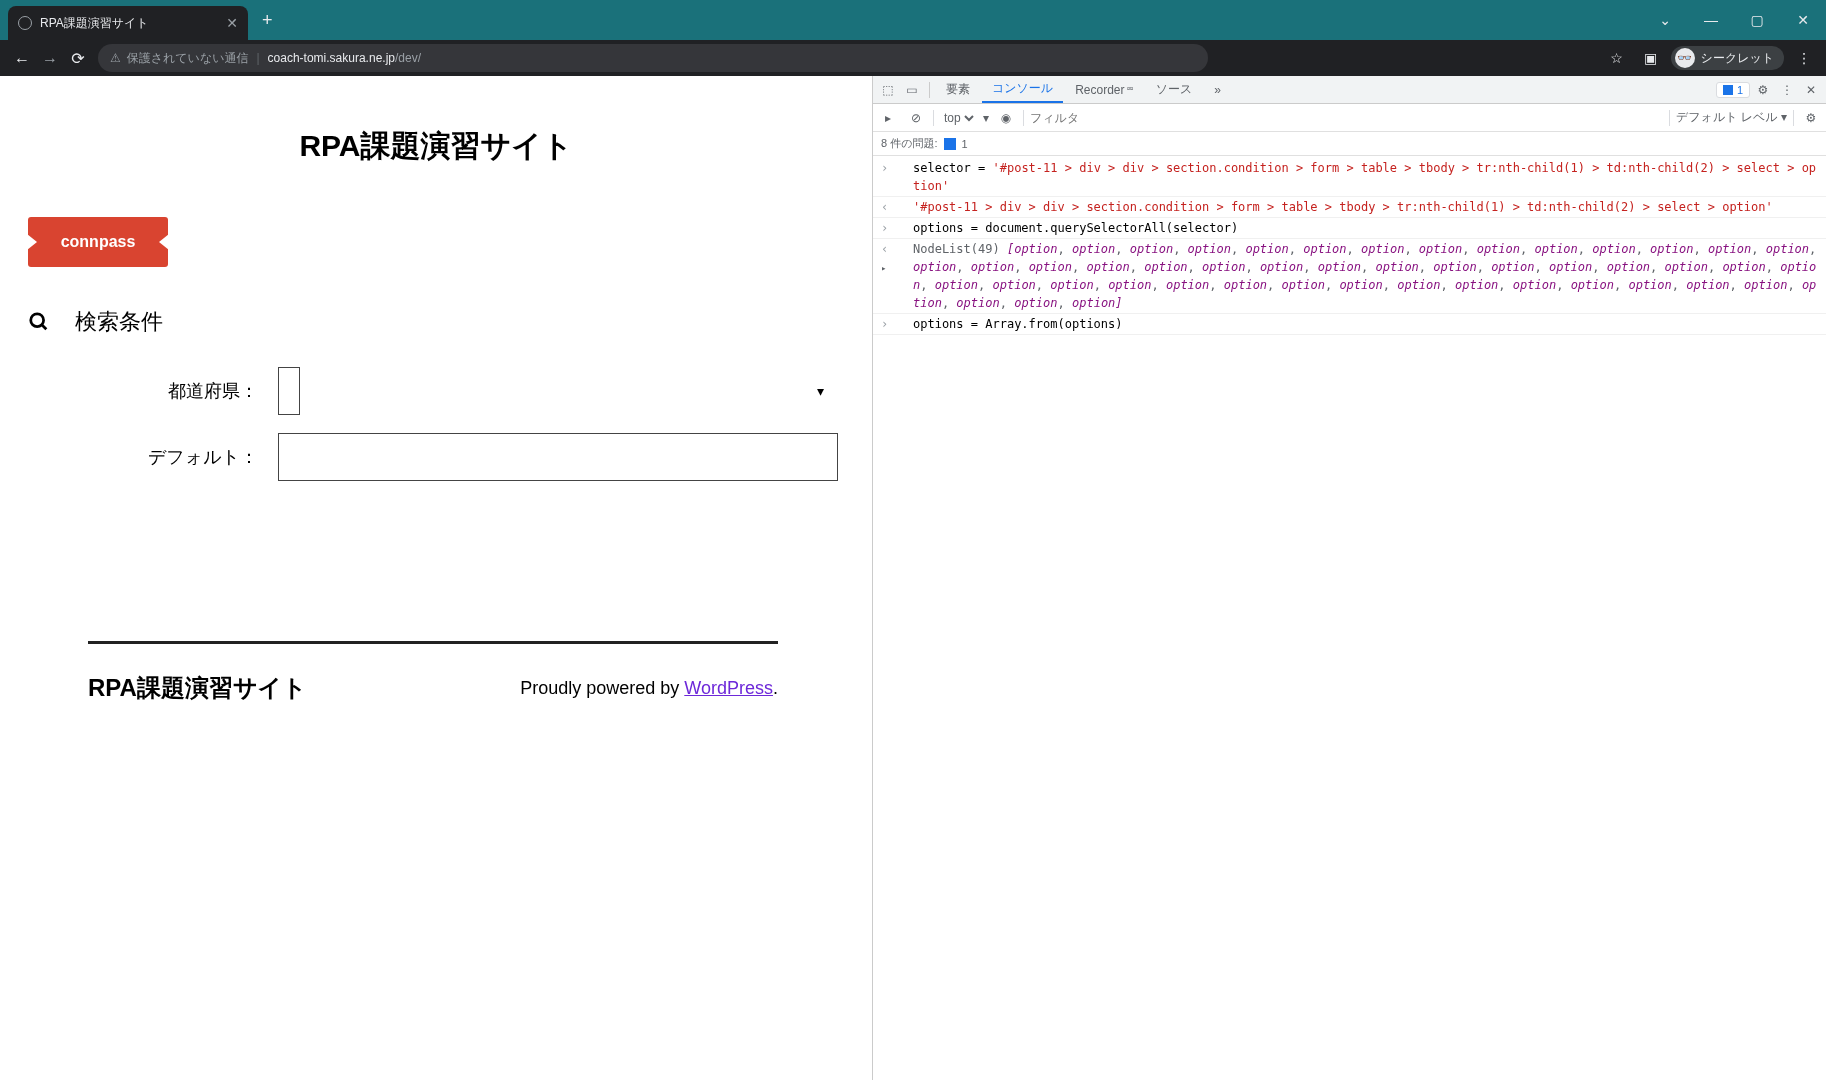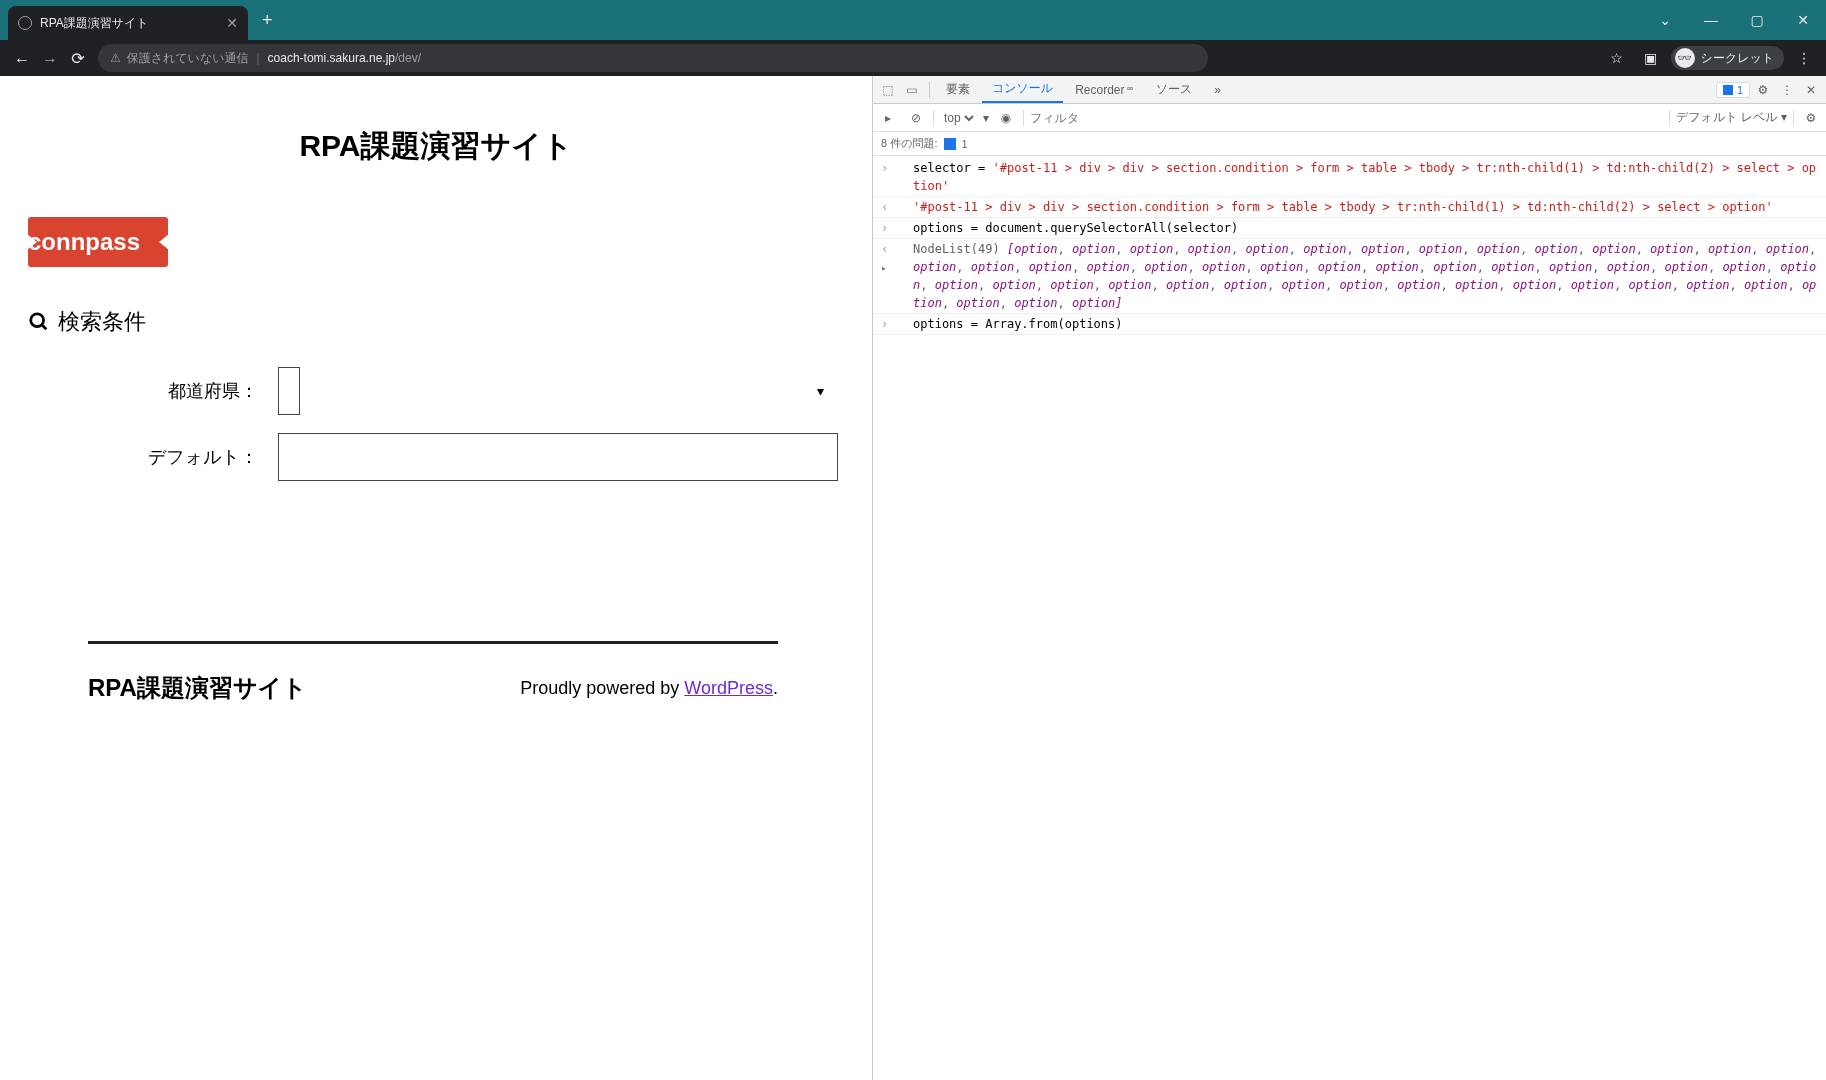--- a/index.html
+++ b/index.html
@@ -19,25 +19,25 @@
   .url .sep { margin:0 8px; color:#5f6368;}
   .url .host{color:#e8eaed;}
   .addrright { margin-left:auto; display:flex; align-items:center; gap:6px; color:#e8eaed;}
   .addrright .ic{width:28px;height:28px;display:flex;align-items:center;justify-content:center;font-size:14px;cursor:pointer;}
   .incog-badge{display:flex;align-items:center;background:#3c4043;border-radius:14px;padding:2px 10px 2px 4px;font-size:12px;gap:6px;}
   .incog-badge .circ{width:20px;height:20px;background:#e8eaed;border-radius:50%;display:flex;align-items:center;justify-content:center;color:#3c4043;font-size:12px;}
   
   .main { display:flex; height:calc(100% - 76px); }
   .page { width:872px; background:#fff; overflow:auto; position:relative; padding:30px 28px 0 28px;}
   .page h1 { text-align:center; font-size:30px; font-weight:800; margin:20px 0 50px;}
-  .connpass { width:140px; height:50px; background:#d94430; color:#fff; display:flex; align-items:center; justify-content:flex-start; font-weight:700; font-size:24px; border-radius:3px; position:relative; margin-bottom:40px;}
+  .connpass { width:140px; height:50px; background:#d94430; color:#fff; display:flex; align-items:center; justify-content:center; font-weight:700; font-size:16px; border-radius:3px; position:relative; margin-bottom:40px;}
   .connpass::before,.connpass::after{content:"";position:absolute;top:50%;transform:translateY(-50%);width:0;height:0;border-top:8px solid transparent;border-bottom:8px solid transparent;}
   .connpass::before{left:-1px;border-left:10px solid #fff;}
   .connpass::after{right:-1px;border-right:10px solid #fff;}
-  .search-head{display:flex;align-items:center;gap:8px;font-size:22px;font-weight:500;margin-bottom:30px;}
+  .search-head{display:flex;align-items:center;gap:25px;font-size:22px;font-weight:500;margin-bottom:30px;}
   .search-head svg{width:22px;height:22px;}
   .formrow{display:flex;align-items:center;margin:18px 0;}
   .formrow label{width:250px;text-align:right;padding-right:20px;font-size:18px;}
   .formrow select,.formrow input{flex:1;max-width:560px;height:48px;border:1px solid #444;padding:0 10px;font-size:16px;background:#fff;}
   .formrow select{appearance:none;background:#fff;}
   .select-wrap{position:relative;flex:1;max-width:560px;}
   .select-wrap::after{content:"▾";position:absolute;right:14px;top:50%;transform:translateY(-50%);font-size:14px;pointer-events:none;}
   .btnrow{text-align:right;max-width:810px;margin-top:20px;}
   .btnrow button{background:#333;color:#fff;border:none;padding:14px 34px;font-size:18px;cursor:pointer;}
   .footer{margin-top:160px;border-top:3px solid #222;padding:28px 0 40px;display:flex;justify-content:space-between;align-items:center;max-width:690px;margin-left:60px;}

